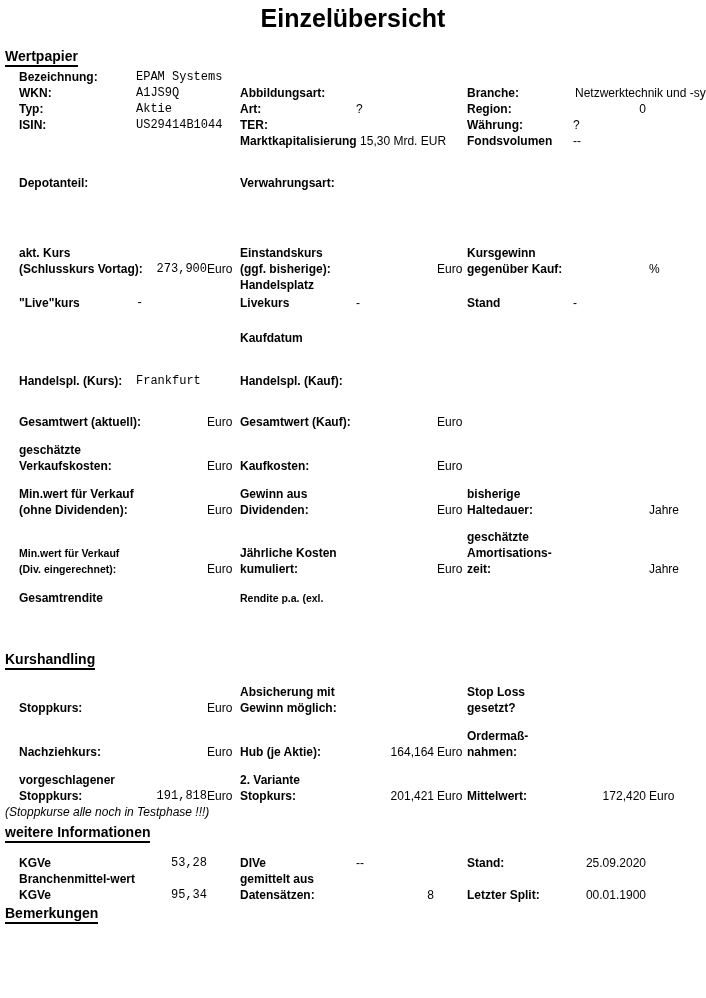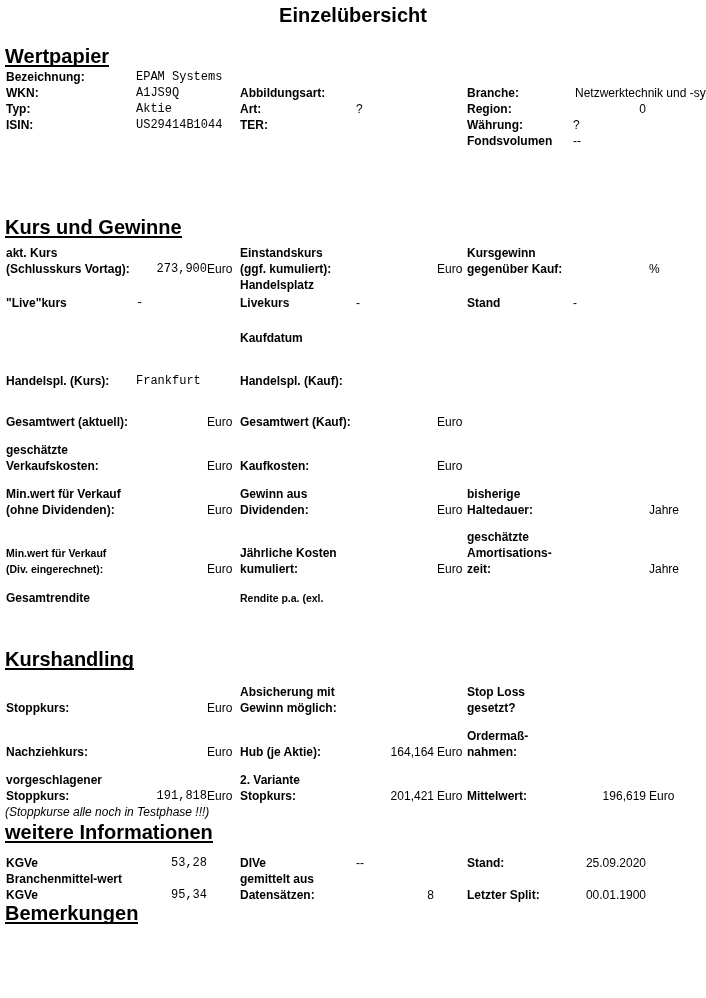--- a/index.html
+++ b/index.html
@@ -1,28 +1,28 @@
 <!DOCTYPE html>
 <html><head>
 <meta charset="utf-8">
 <style>
   html,body{margin:0;padding:0;background:#fff;}
   .page{position:relative;width:706px;height:998px;background:#ffffff;overflow:hidden;
         font-family:"Liberation Sans",sans-serif;color:#000;}
   .title{position:absolute;top:4px;left:0;width:706px;text-align:center;
-         font-size:20px;font-weight:bold;}
-  .heading{position:absolute;left:5px;font-size:20px;font-weight:bold;
+         font-size:25px;font-weight:bold;}
+  .heading{position:absolute;left:5px;font-size:14px;font-weight:bold;
            border-bottom:2px solid #000;padding-bottom:0px;line-height:18px;}
   .line{position:absolute;left:0;width:706px;height:16px;}
   .cell{position:absolute;top:0;font-size:12px;line-height:15px;white-space:nowrap;}
   .lb{font-weight:bold;}
   .sm{font-size:10.5px;}
   .it{font-style:italic;}
   .num{text-align:right;}
-  .c1l{left:6px;width:152px;}
+  .c1l{left:19px;width:152px;}
   .c1v{left:136px;width:71px;font-family:Liberation Mono, monospace;}
   .c1u{left:207px;width:33px;}
   .c2l{left:240px;width:116px;}
   .c2v{left:356px;width:78px;}
   .c2u{left:437px;width:30px;}
   .c3l{left:467px;width:106px;}
   .c3v{left:573px;width:73px;}
   .c3u{left:649px;width:34px;}
 </style>
 </head>
@@ -58,39 +58,43 @@
 
   <div class="line" style="top:118px">
     <span class="cell c1l lb">ISIN:</span>
     <span class="cell c1v">US29414B1044</span>
     <span class="cell c2l lb">TER:</span>
     <span class="cell c3l lb">Währung:</span>
     <span class="cell c3v">?</span>
   </div>
 
   <div class="line" style="top:134px">
+    <span class="cell" style="left:240px"><b>Marktkapitalisierung</b> <span>15,30 Mrd. EUR</span></span>
     <span class="cell c3l lb">Fondsvolumen</span>
     <span class="cell c3v">--</span>
   </div>
 
 
-
-  <div class="heading" style="top:218px">Kurs und Gewinne</div>
+  <div class="line" style="top:176px">
+    <span class="cell c1l lb">Depotanteil:</span>
+    <span class="cell c2l lb">Verwahrungsart:</span>
+  </div>
+
 
   <div class="line" style="top:246px">
     <span class="cell c1l lb">akt. Kurs</span>
     <span class="cell c2l lb">Einstandskurs</span>
     <span class="cell c3l lb">Kursgewinn</span>
   </div>
 
   <div class="line" style="top:262px">
     <span class="cell c1l lb">(Schlusskurs Vortag):</span>
     <span class="cell c1v num">273,900</span>
     <span class="cell c1u">Euro</span>
-    <span class="cell c2l lb">(ggf. kumuliert):</span>
+    <span class="cell c2l lb">(ggf. bisherige):</span>
     <span class="cell c2u">Euro</span>
     <span class="cell c3l lb">gegenüber Kauf:</span>
     <span class="cell c3u">%</span>
   </div>
 
   <div class="line" style="top:278px">
     <span class="cell c2l lb">Handelsplatz</span>
   </div>
 
   <div class="line" style="top:296px">
@@ -204,21 +208,21 @@
   </div>
 
   <div class="line" style="top:789px">
     <span class="cell c1l lb">Stoppkurs:</span>
     <span class="cell c1v num">191,818</span>
     <span class="cell c1u">Euro</span>
     <span class="cell c2l lb">Stopkurs:</span>
     <span class="cell c2v num">201,421</span>
     <span class="cell c2u">Euro</span>
     <span class="cell c3l lb">Mittelwert:</span>
-    <span class="cell c3v num">196,619</span>
+    <span class="cell c3v num">172,420</span>
     <span class="cell c3u">Euro</span>
   </div>
 
   <div class="line" style="top:805px">
     <span class="cell it" style="left:5px">(Stoppkurse alle noch in Testphase !!!)</span>
   </div>
 
   <div class="heading" style="top:823px">weitere Informationen</div>
 
   <div class="line" style="top:856px">

